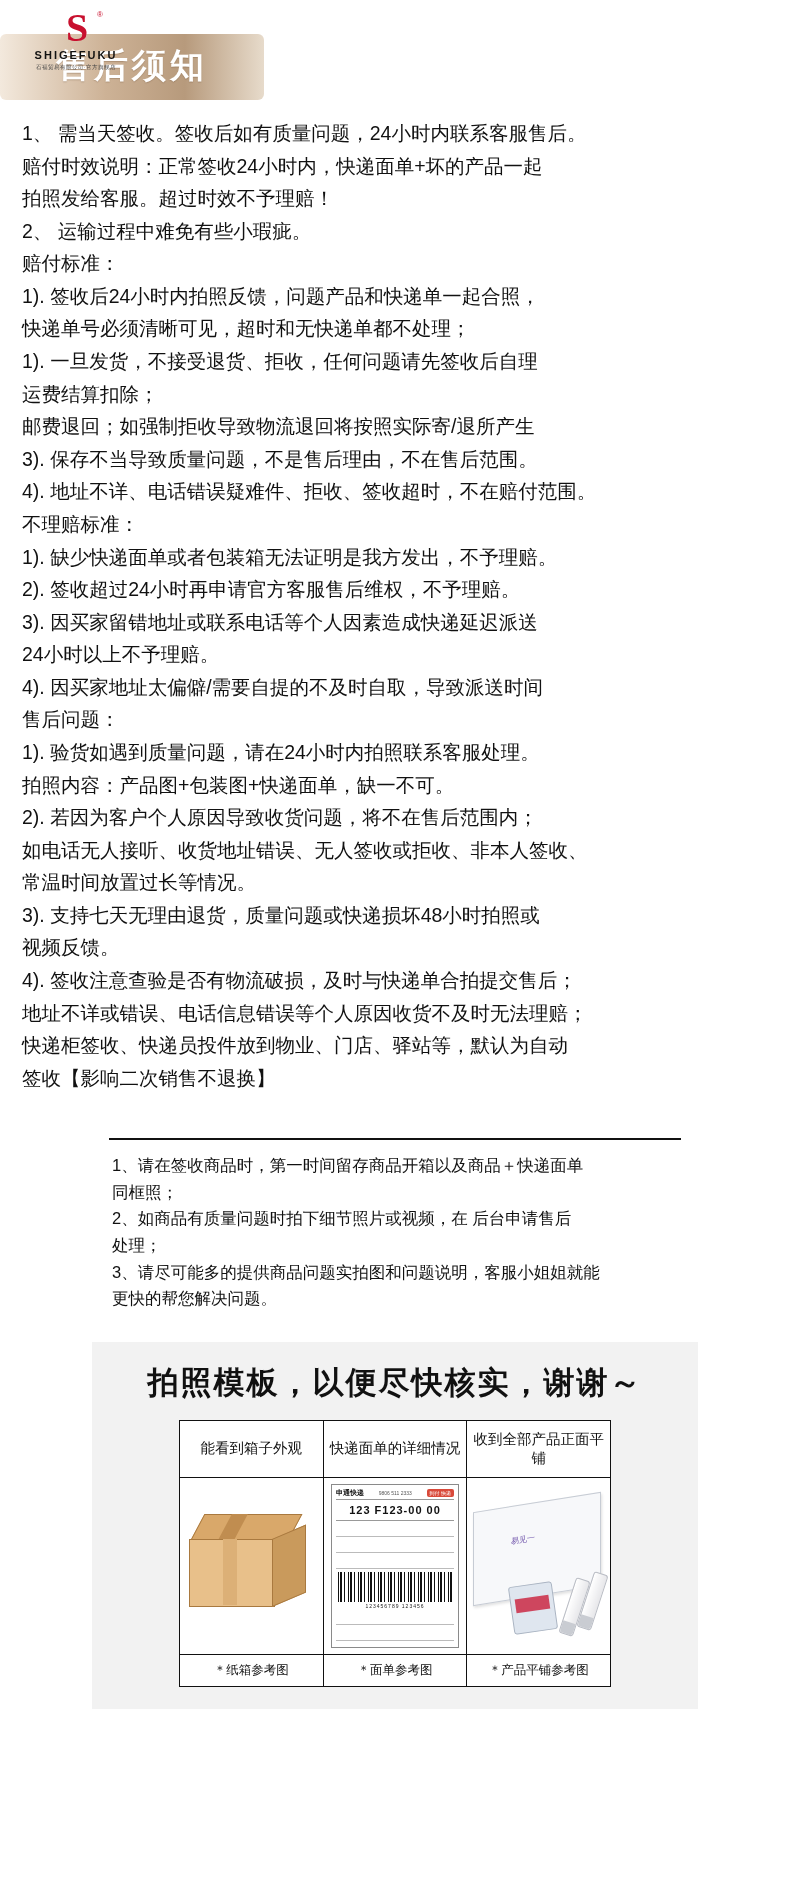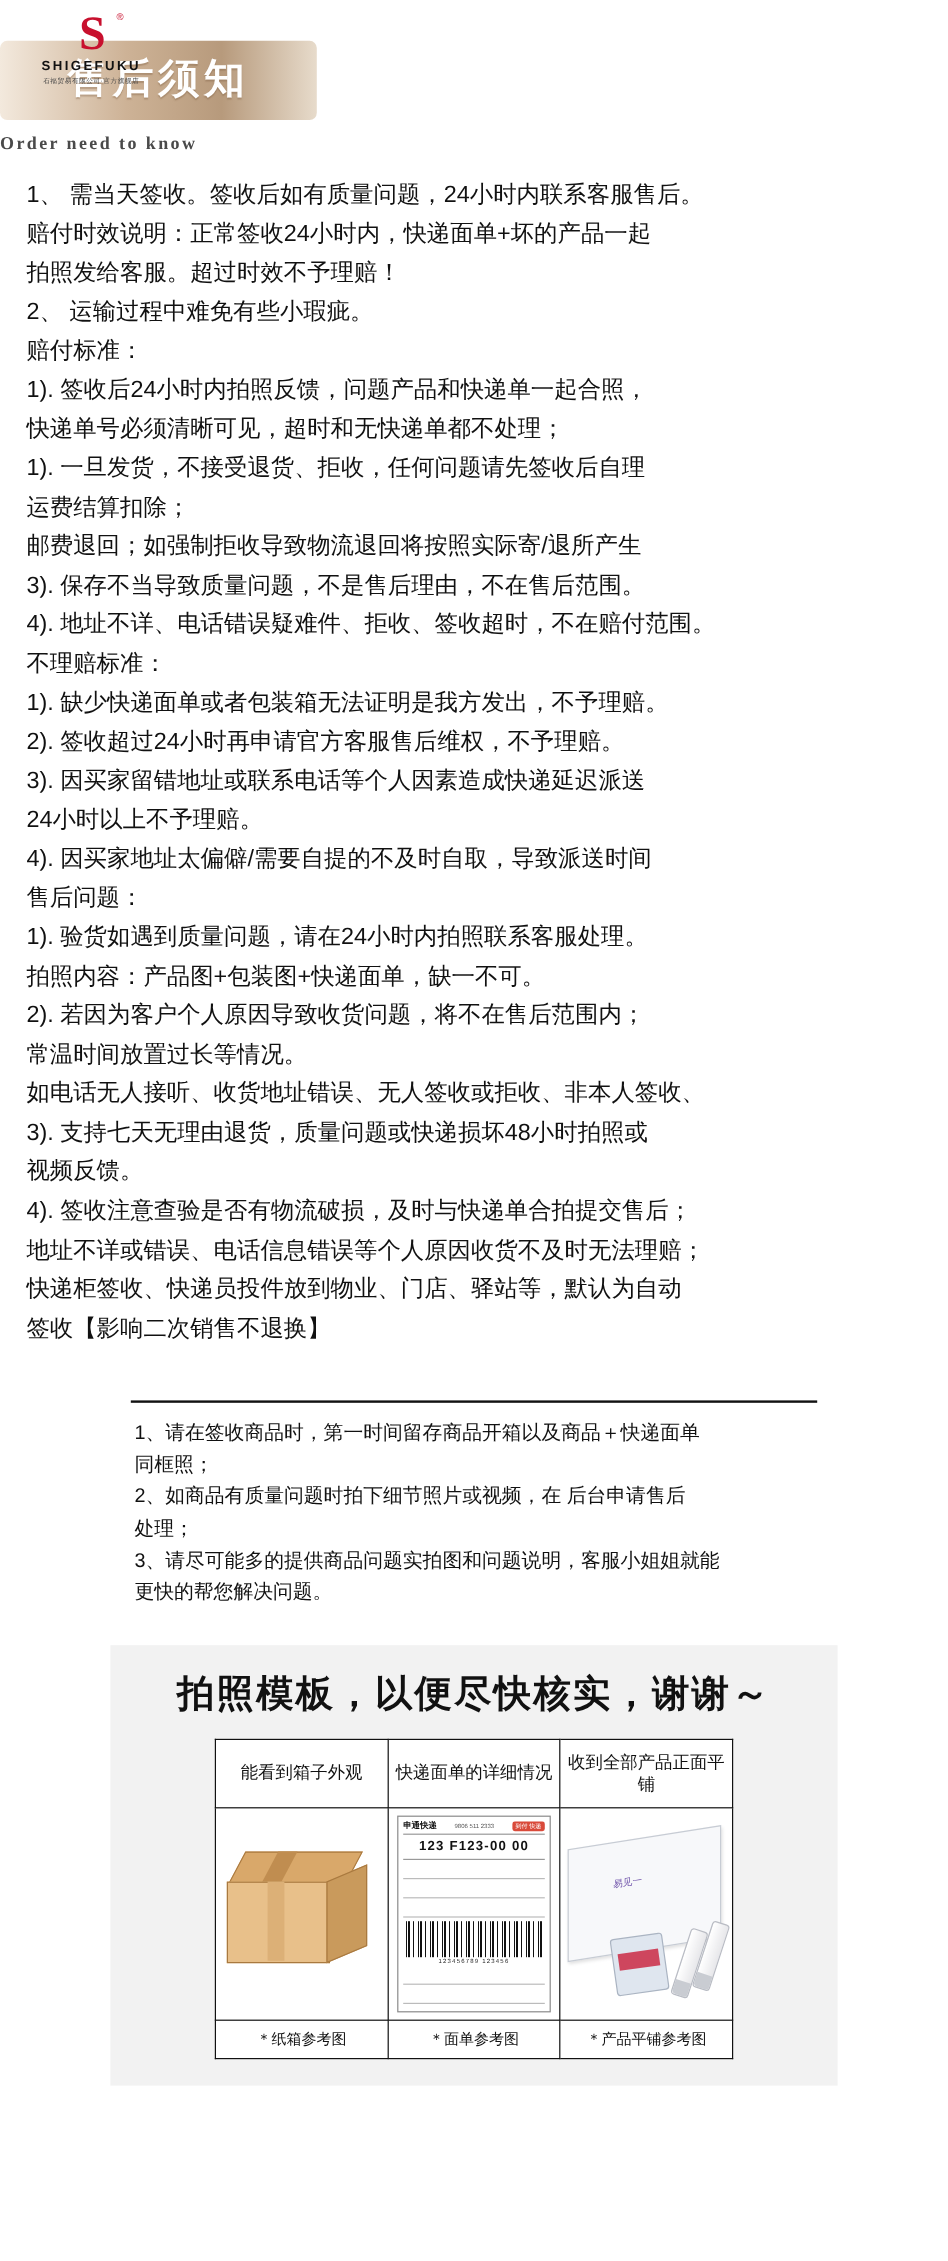--- a/index.html
+++ b/index.html
@@ -334,21 +334,20 @@
       <span class="logo-reg">®</span>
     </div>
     <div class="logo-name">SHIGEFUKU</div>
     <div class="logo-sub">石福贸易有限公司·官方旗舰店</div>
   </div>
 
   <div class="title-wrap">
     <div class="title-banner">
       <span class="title-text">售后须知</span>
     </div>
-    <div class="subtitle">Order need to know</div>
   </div>
 
   <div class="content" id="notice-body">
       <p class="lvl0">1、 需当天签收。签收后如有质量问题，24小时内联系客服售后。</p>
       <p class="lvl0">赔付时效说明：正常签收24小时内，快递面单+坏的产品一起</p>
       <p class="lvl0">拍照发给客服。超过时效不予理赔！</p>
       <p class="lvl0">2、 运输过程中难免有些小瑕疵。</p>
       <p class="lvl0">赔付标准：</p>
       <p class="lvl1">1). 签收后24小时内拍照反馈，问题产品和快递单一起合照，</p>
       <p class="lvl1">快递单号必须清晰可见，超时和无快递单都不处理；</p>
@@ -360,22 +359,22 @@
       <p class="lvl0">不理赔标准：</p>
       <p class="lvl1">1). 缺少快递面单或者包装箱无法证明是我方发出，不予理赔。</p>
       <p class="lvl1">2). 签收超过24小时再申请官方客服售后维权，不予理赔。</p>
       <p class="lvl1">3). 因买家留错地址或联系电话等个人因素造成快递延迟派送</p>
       <p class="lvl1">24小时以上不予理赔。</p>
       <p class="lvl1">4). 因买家地址太偏僻/需要自提的不及时自取，导致派送时间</p>
       <p class="lvl0">售后问题：</p>
       <p class="lvl1">1). 验货如遇到质量问题，请在24小时内拍照联系客服处理。</p>
       <p class="lvl1">拍照内容：产品图+包装图+快递面单，缺一不可。</p>
       <p class="lvl1">2). 若因为客户个人原因导致收货问题，将不在售后范围内；</p>
+      <p class="lvl1">如电话无人接听、收货地址错误、无人签收或拒收、非本人签收、</p>
       <p class="lvl1">常温时间放置过长等情况。</p>
-      <p class="lvl1">如电话无人接听、收货地址错误、无人签收或拒收、非本人签收、</p>
       <p class="lvl1">3). 支持七天无理由退货，质量问题或快递损坏48小时拍照或</p>
       <p class="lvl1">视频反馈。</p>
       <p class="lvl1">4). 签收注意查验是否有物流破损，及时与快递单合拍提交售后；</p>
       <p class="lvl1">地址不详或错误、电话信息错误等个人原因收货不及时无法理赔；</p>
       <p class="lvl1">快递柜签收、快递员投件放到物业、门店、驿站等，默认为自动</p>
       <p class="lvl1">签收【影响二次销售不退换】</p>
     </div>
 
   <div class="sec2">
     <div class="sec2-rule"></div>

